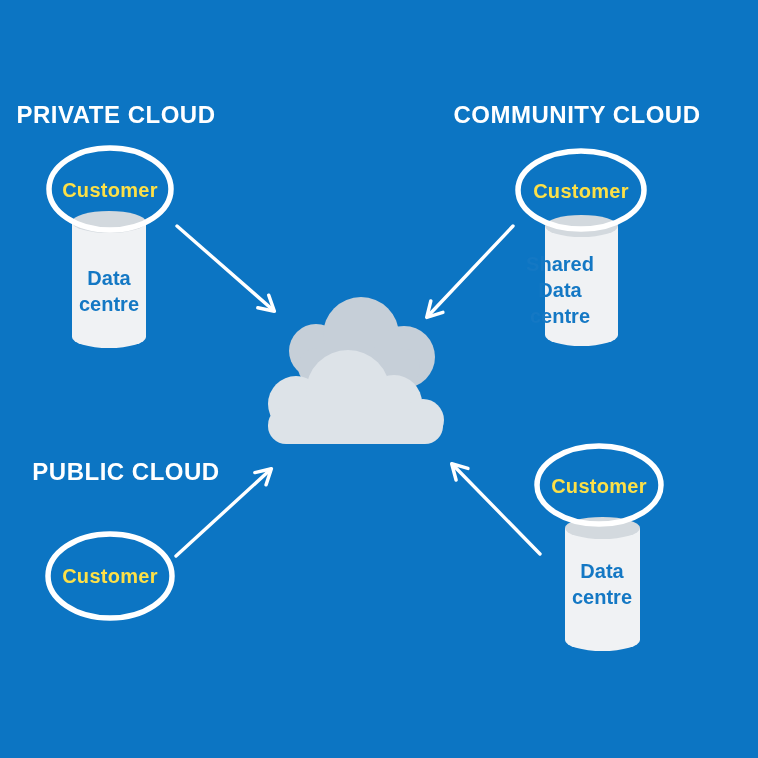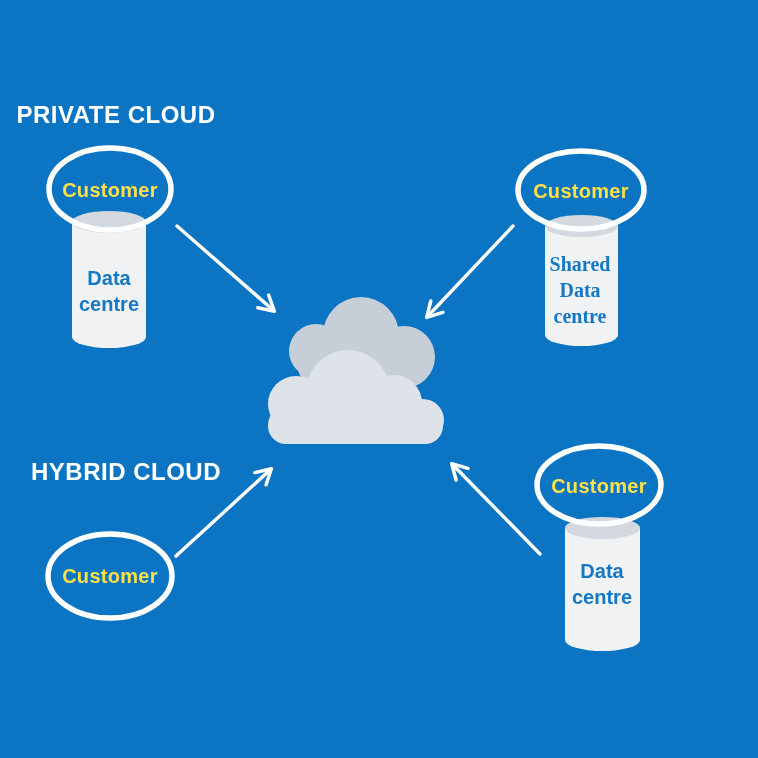--- a/index.html
+++ b/index.html
@@ -96,28 +96,29 @@
 
     <g stroke="#ffffff" stroke-width="3.4" stroke-linecap="round">
       <line x1="177" y1="226" x2="273" y2="310" marker-end="url(#ah)"></line>
       <line x1="513" y1="226" x2="428" y2="316" marker-end="url(#ah)"></line>
       <line x1="176" y1="556" x2="270" y2="470" marker-end="url(#ah)"></line>
       <line x1="540" y1="554" x2="453" y2="465" marker-end="url(#ah)"></line>
     </g>
   </svg>
 
   <div class="label heading" style="left:116px; top:115px;">PRIVATE CLOUD</div>
-  <div class="label heading" style="left:126px; top:472px;">HYBRID CLOUD</div>
+  <div class="label heading" style="left:577px; top:115px;">COMMUNITY CLOUD</div>
+  <div class="label heading" style="left:126px; top:472px;">PUBLIC CLOUD</div>
 
   <div class="label customer" style="left:110px; top:190px;">Customer</div>
   <div class="label customer" style="left:581px; top:191px;">Customer</div>
   <div class="label customer" style="left:110px; top:576px;">Customer</div>
   <div class="label customer" style="left:599px; top:486px;">Customer</div>
 
   <div class="label dc-label" style="left:109px; top:291px;">Data
 centre</div>
-  <div class="label dc-label" style="left:580px; top:290px;font-family:Liberation Serif, serif;">Shared
+  <div class="label dc-label" style="left:560px; top:290px;">Shared
 Data
 centre</div>
   <div class="label dc-label" style="left:602px; top:584px;">Data
 centre</div>
 
 </div>
 
 </body></html>

